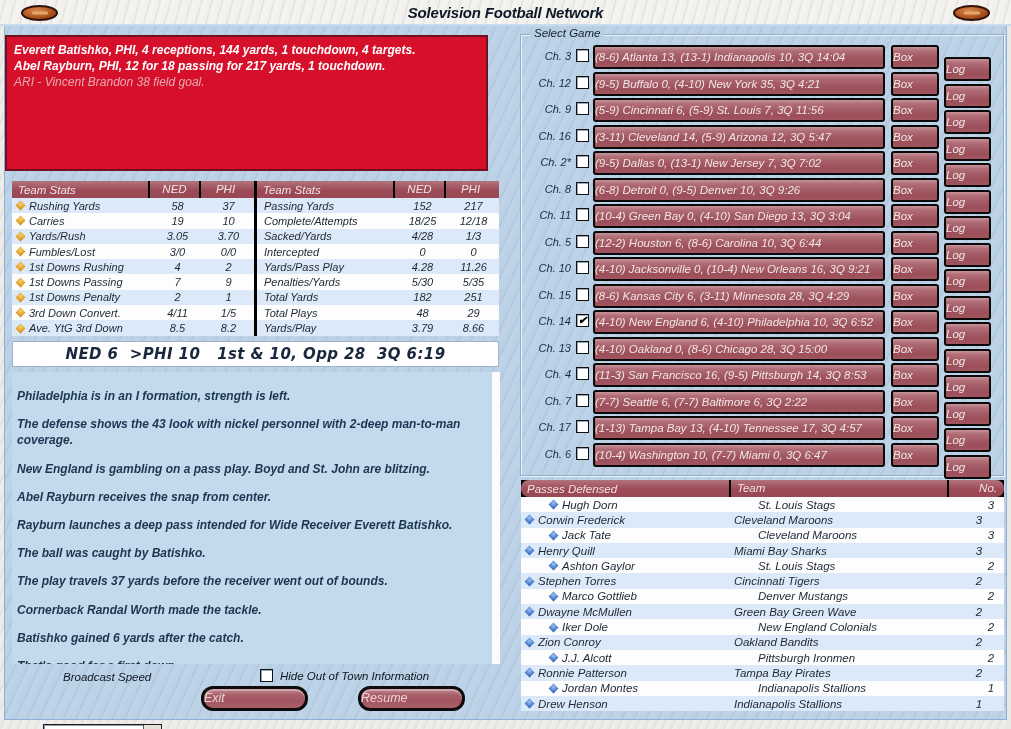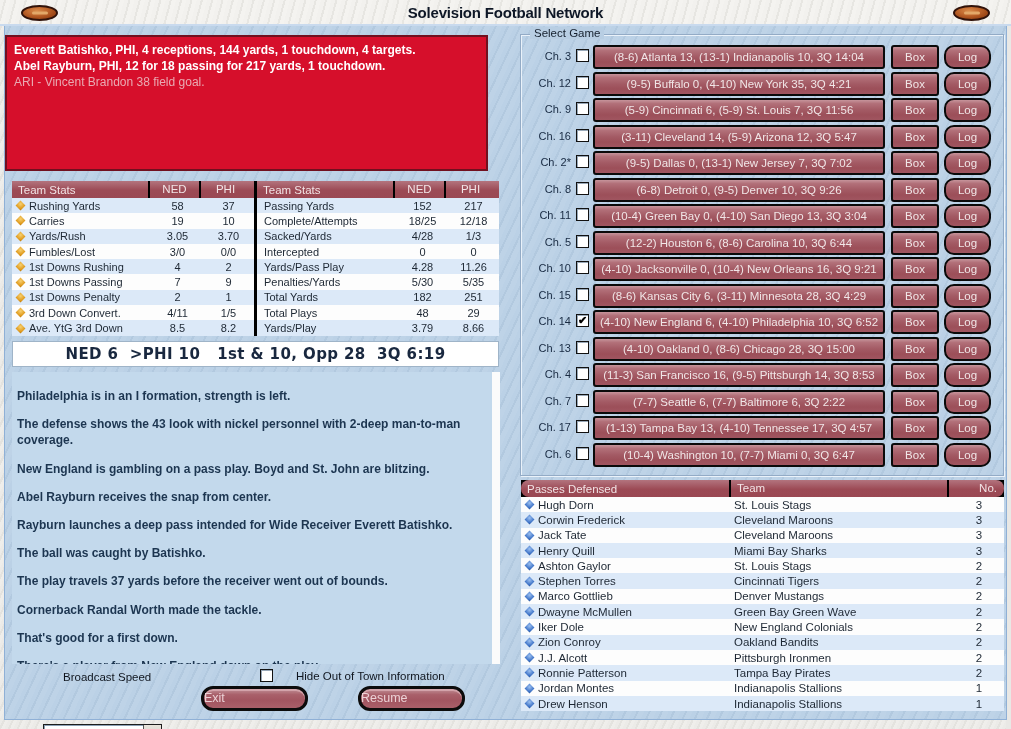--- a/index.html
+++ b/index.html
@@ -1,20 +1,20 @@
 <!DOCTYPE html>
 <html><head>
 <meta charset="utf-8">
 <style>
   * { margin:0; padding:0; box-sizing:border-box; }
   html,body { width:1011px; height:729px; overflow:hidden; }
   body { font-family:"Liberation Sans", sans-serif; background:#e9e8e5; }
 
   .screen { position:relative; width:1006px; height:729px;
-    background:repeating-linear-gradient(115deg,#ecebe8 0 3px,#e4e3df 3px 5px,#efeeeb 5px 8px); }
+    background:repeating-linear-gradient(115deg,#ecebe8 0 3px,#e4e3df 3px 5px,#efeeeb 5px 8px);font-style:italic; }
 
   
   .titlebar { position:absolute; left:0; top:0; width:1011px; height:26px;
     background:repeating-linear-gradient(105deg,#f2f1ee 0 4px,#e7e6e2 4px 6px,#f4f3f0 6px 10px);
     border-bottom:2px solid #c9daee; }
   .title { position:absolute; left:0; right:0; top:4px; text-align:center;
     font-size:15px; font-weight:bold; color:#0e1726; letter-spacing:-0.2px; }
   .football { position:absolute; top:5px; width:37px; height:16px; border-radius:50%;
     background:radial-gradient(ellipse at 42% 32%,#d8띱8a4a,#c1682e 35%,#a44c1a 65%,#7e3410);
     background:radial-gradient(ellipse at 42% 32%,#d88a4a,#c1682e 35%,#a44c1a 65%,#7e3410);
@@ -68,55 +68,55 @@
 
   
   .bs-label { position:absolute; left:58px; top:645px; font-size:11.5px; color:#10161f; }
   .dropdown { position:absolute; left:38px; top:698px; width:119px; height:23px; background:#fff;
     border:1px solid #1d1d1d; box-shadow:inset 1px 1px 0 #8ba0b4; display:flex; }
   .dd-value { flex:1; font-size:12.5px; color:#101010; padding:3px 0 0 5px; }
   .dd-btn { width:18px; height:100%; background:linear-gradient(#e8e4dc,#cfcac0);
     border-left:1px solid #555; display:flex; align-items:center; justify-content:center; }
   .dd-arrow { width:0; height:0; border-left:4px solid transparent; border-right:4px solid transparent;
     border-top:5px solid #111; }
-  .hide-box { position:absolute; left:255px; top:643px; display:flex; align-items:center;gap:16px; }
+  .hide-box { position:absolute; left:255px; top:643px; display:flex; align-items:center; }
   .checkbox { width:13px; height:13px; background:#fff; border:1px solid #111;
     box-shadow:inset 1px 1px 0 #98a8b8; font-size:11px; line-height:11px; text-align:center; color:#000; font-weight:bold; }
   .hide-label { font-size:11.5px; color:#10161f; margin-left:7px; }
   .pill-btn { position:absolute; width:107px; height:25px; border-radius:12px;
     border:3px solid #0c0c0c; color:#ecd2d6; font-size:12.5px; text-align:left; line-height:19px;
     background:linear-gradient(#c08f96 0%,#a9606a 30%,#a25560 60%,#aa5f69 100%);
     box-shadow:inset 0 2px 0 #d3a3aa; cursor:pointer; }
   .pill-btn.exit { left:196px; top:660px; } .pill-btn.resume { left:353px; top:660px; }
 
   
   .groupbox { position:absolute; left:515px; top:8px; width:484px; height:442px;
     border:1px solid #93abc6; box-shadow:inset 1px 1px 0 #eaf2fa, 1px 1px 0 #eaf2fa; }
   .legend { position:absolute; left:9px; top:-8px; background:#b8cee3; padding:0 4px;
     font-size:11.5px; color:#15202e; }
   .game-row { position:absolute; left:0; width:100%; height:26px; }
   .chan { position:absolute; left:0; top:5px; width:50px; text-align:right; font-size:11px; color:#182a42; }
   .game-check { position:absolute; left:55px; top:4px; }
   .shiny-btn { position:absolute; border:2px solid #0a0a0a; border-radius:3px;
     background:linear-gradient(#c6949b 0%,#b27079 18%,#a3str5a64 50%,#9c4f59 75%,#a05560 100%);
     background:linear-gradient(#c6949b 0%,#b27079 18%,#a35a64 50%,#9c4f59 75%,#a05560 100%);
-    color:#f1e6e7; font-size:11.5px; text-align:center; cursor:pointer; }
+    color:#f1e6e7; font-size:11.5px; cursor:pointer; }
   .game-btn { left:72px; top:0; width:292px; height:24px; line-height:20px; }
   .box-btn { left:370px; top:0; width:48px; height:24px; line-height:20px; }
-  .log-btn { left:423px; top:0; width:47px; height:24px; line-height:20px;border-radius:10px; }
+  .log-btn { left:423px; top:12px; width:47px; height:24px; line-height:20px; }
 
   
   .passes { position:absolute; left:516px; top:454px; width:483px; background:#000; }
   .pass-hrow { display:flex; height:17px; font-size:11.5px; color:#f2e4e6;
     background:linear-gradient(#b3747e,#9c4a55 55%,#9a4853); align-items:center;border-radius:8px; }
   .ph-name { width:208px; padding-left:6px; }
   .ph-team { width:218px; padding-left:6px; border-left:2px solid #000; height:17px; line-height:17px; }
   .ph-no { flex:1; text-align:right; padding-right:7px; border-left:2px solid #000; height:17px; line-height:17px; }
   .pass-row { display:flex; height:15.3px; align-items:center; font-size:11.5px; color:#1d2733; }
-  .pass-row.odd { background:#fdfdfd; } .pass-row.even { background:#dce9f8; }
+  .pass-row.odd { background:#fdfdfd;padding-left:24px; } .pass-row.even { background:#dce9f8; }
   .pr-name { width:196px; } .pr-team { width:220px; } .pr-no { flex:1; text-align:center; }
 </style>
 </head>
 <body>
 
 <div class="screen">
 
   <div class="titlebar">
     <span class="football left"></span>
     <div class="title">Solevision Football Network</div>
@@ -255,20 +255,21 @@
 
     <div class="playarea" id="playarea">
         <div class="pbp-line">Philadelphia is in an I formation, strength is left.</div>
         <div class="pbp-line">The defense shows the 43 look with nickel personnel with 2-deep man-to-man coverage.</div>
         <div class="pbp-line">New England is gambling on a pass play. Boyd and St. John are blitzing.</div>
         <div class="pbp-line">Abel Rayburn receives the snap from center.</div>
         <div class="pbp-line">Rayburn launches a deep pass intended for Wide Receiver Everett Batishko.</div>
         <div class="pbp-line">The ball was caught by Batishko.</div>
         <div class="pbp-line">The play travels 37 yards before the receiver went out of bounds.</div>
         <div class="pbp-line">Cornerback Randal Worth made the tackle.</div>
+        <div class="pbp-line">Batishko gained 6 yards after the catch.</div>
         <div class="pbp-line">That's good for a first down.</div>
         <div class="pbp-line">There's a player from New England down on the play.</div>
         <div class="pbp-line">It looks like Adam St. John.</div>
       </div>
     <div class="play-scroll"></div>
 
     <div class="bs-label">Broadcast Speed</div>
     <div class="dropdown">
       <span class="dd-value">Normal</span>
       <span class="dd-btn">

